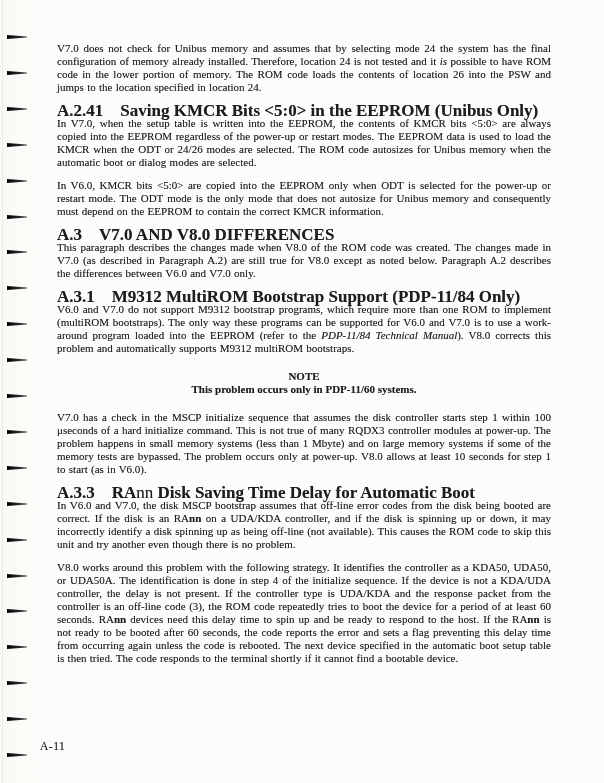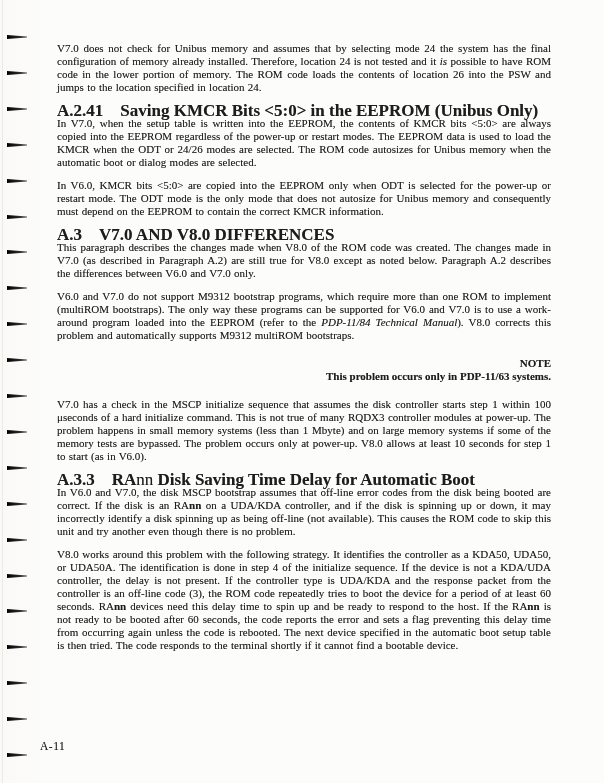--- a/index.html
+++ b/index.html
@@ -54,21 +54,21 @@
     word-spacing: 0.5px;
   }
   .heading {
     margin: 5px 0 0 0;
     font-size: 17px;
     line-height: 13px;
     font-weight: bold;
   }
   .note {
     margin: 15px 0;
-    text-align: right;
+    text-align: center;
     font-weight: bold;
   }
   .footer {
     position: absolute;
     top: 740px;
     left: 0;
     width: 100%;
     text-align: left;
     font-size: 11.5px;
     letter-spacing: 0.5px;
@@ -104,24 +104,25 @@
       <div class="mark" style="top: 717px;"></div>
       <div class="mark" style="top: 753px;"></div>
     </div>
   <div class="content">
       <p class="para"><span>V7.0 does not check for Unibus memory and assumes that by selecting mode 24 the system has the final configuration of memory already installed. Therefore, location 24 is not tested and it </span><span style="font-style: italic;">is</span><span> possible to have ROM code in the lower portion of memory. The ROM code loads the contents of location 26 into the PSW and jumps to the location specified in location 24.</span></p>
       <h3 class="heading"><span>A.2.41 Saving KMCR Bits &lt;5:0&gt; in the EEPROM (Unibus Only)</span></h3>
       <p class="para"><span>In V7.0, when the setup table is written into the EEPROM, the contents of KMCR bits &lt;5:0&gt; are always copied into the EEPROM regardless of the power-up or restart modes. The EEPROM data is used to load the KMCR when the ODT or 24/26 modes are selected. The ROM code autosizes for Unibus memory when the automatic boot or dialog modes are selected.</span></p>
       <p class="para"><span>In V6.0, KMCR bits &lt;5:0&gt; are copied into the EEPROM only when ODT is selected for the power-up or restart mode. The ODT mode is the only mode that does not autosize for Unibus memory and consequently must depend on the EEPROM to contain the correct KMCR information.</span></p>
       <h3 class="heading"><span>A.3 V7.0 AND V8.0 DIFFERENCES</span></h3>
       <p class="para"><span>This paragraph describes the changes made when V8.0 of the ROM code was created. The changes made in V7.0 (as described in Paragraph A.2) are still true for V8.0 except as noted below. Paragraph A.2 describes the differences between V6.0 and V7.0 only.</span></p>
+      <h3 class="heading"><span>A.3.1 M9312 MultiROM Bootstrap Support (PDP-11/84 Only)</span></h3>
       <p class="para"><span>V6.0 and V7.0 do not support M9312 bootstrap programs, which require more than one ROM to implement (multiROM bootstraps). The only way these programs can be supported for V6.0 and V7.0 is to use a work-around program loaded into the EEPROM (refer to the </span><span style="font-style: italic;">PDP-11/84 Technical Manual</span><span>). V8.0 corrects this problem and automatically supports M9312 multiROM bootstraps.</span></p>
       <div class="note">
         <div><span>NOTE</span></div>
-        <div><span>This problem occurs only in PDP-11/63 systems.</span></div>
+        <div><span>This problem occurs only in PDP-11/60 systems.</span></div>
       </div>
       <p class="para"><span>V7.0 has a check in the MSCP initialize sequence that assumes the disk controller starts step 1 within 100 μseconds of a hard initialize command. This is not true of many RQDX3 controller modules at power-up. The problem happens in small memory systems (less than 1 Mbyte) and on large memory systems if some of the memory tests are bypassed. The problem occurs only at power-up. V8.0 allows at least 10 seconds for step 1 to start (as in V6.0).</span></p>
       <h3 class="heading"><span>A.3.3 RA</span><span style="font-weight: normal;">nn</span><span> Disk Saving Time Delay for Automatic Boot</span></h3>
       <p class="para"><span>In V6.0 and V7.0, the disk MSCP bootstrap assumes that off-line error codes from the disk being booted are correct. If the disk is an RA</span><span style="font-weight: bold;">nn</span><span> on a UDA/KDA controller, and if the disk is spinning up or down, it may incorrectly identify a disk spinning up as being off-line (not available). This causes the ROM code to skip this unit and try another even though there is no problem.</span></p>
       <p class="para"><span>V8.0 works around this problem with the following strategy. It identifies the controller as a KDA50, UDA50, or UDA50A. The identification is done in step 4 of the initialize sequence. If the device is not a KDA/UDA controller, the delay is not present. If the controller type is UDA/KDA and the response packet from the controller is an off-line code (3), the ROM code repeatedly tries to boot the device for a period of at least 60 seconds. RA</span><span style="font-weight: bold;">nn</span><span> devices need this delay time to spin up and be ready to respond to the host. If the RA</span><span style="font-weight: bold;">nn</span><span> is not ready to be booted after 60 seconds, the code reports the error and sets a flag preventing this delay time from occurring again unless the code is rebooted. The next device specified in the automatic boot setup table is then tried. The code responds to the terminal shortly if it cannot find a bootable device.</span></p>
     </div>
   <div class="footer">A-11</div>
 </div>
 
 </body></html>

